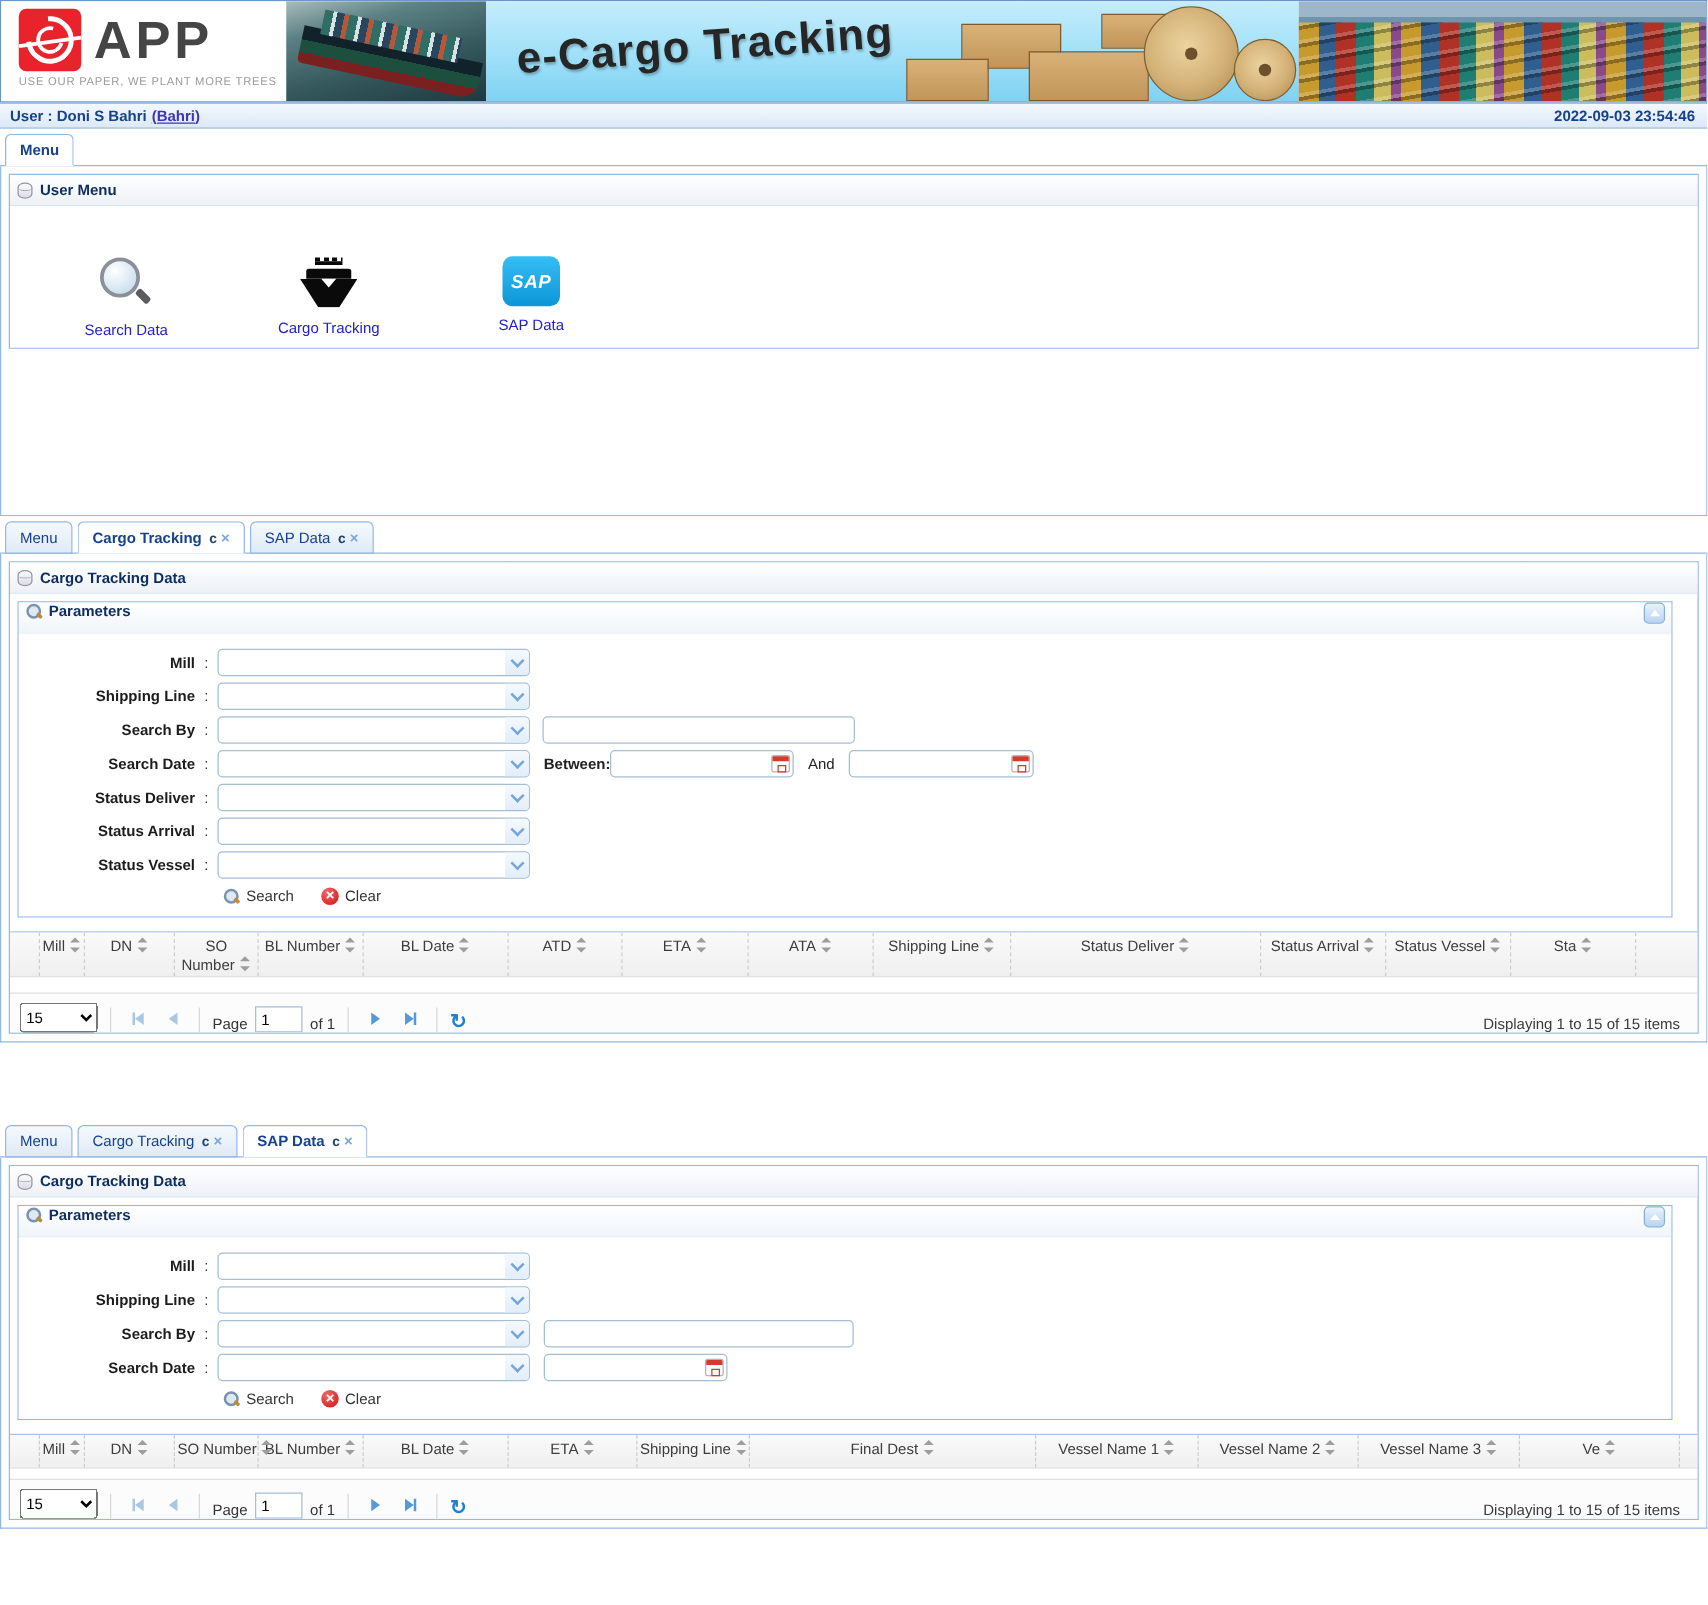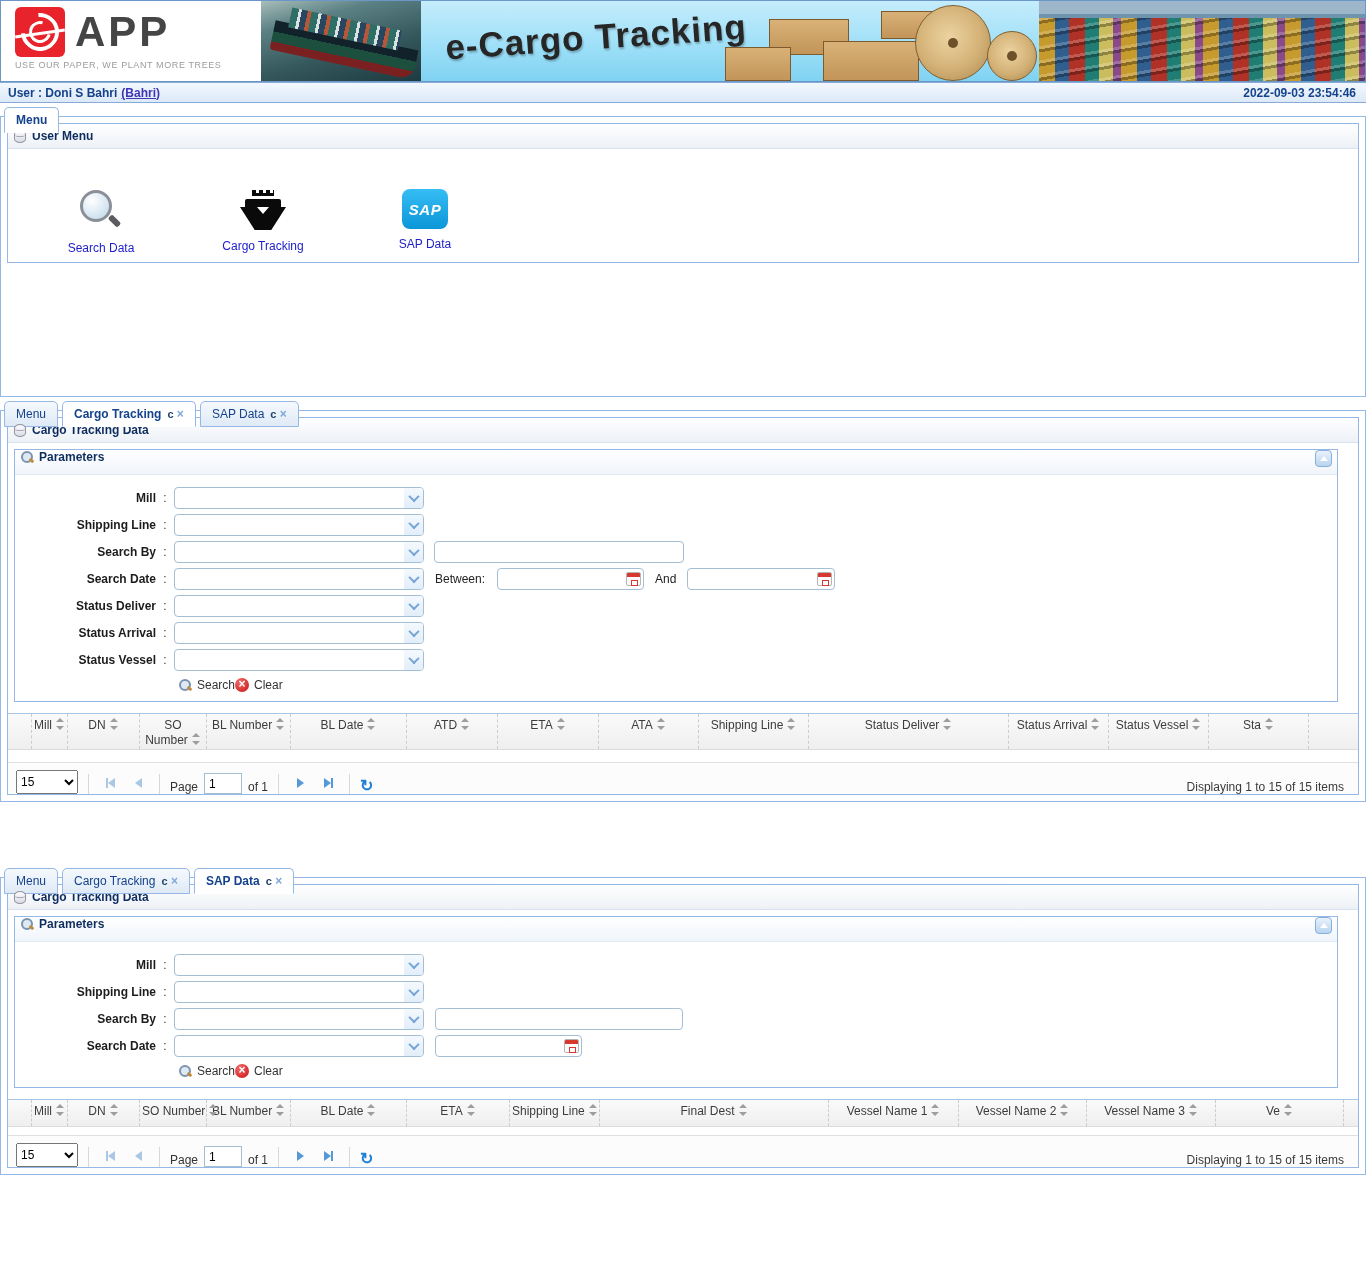--- a/index.html
+++ b/index.html
@@ -1,21 +1,21 @@
 <!DOCTYPE html>
 <html><head>
 <meta charset="utf-8">
 <style>
   * { margin:0; padding:0; box-sizing:border-box; }
   html,body { background:#fff; }
   body { width:1366px; height:1284px; font-family:"Liberation Sans", sans-serif; font-size:12px; color:#222; overflow:hidden; }
 
   
   .banner { height:82px; display:flex; border:1px solid #6b96c8; background:#fff; overflow:hidden; }
-  .logo-block { width:260px; background:#fff; padding:6px 0 0 14px; flex:none; }
+  .logo-block { width:228px; background:#fff; padding:6px 0 0 14px; flex:none; }
   .logo-row { display:flex; align-items:center; gap:10px; }
   .logo-mark { width:50px; height:50px; background:#e8232b; border-radius:6px; position:relative; overflow:hidden; flex:none; }
   .logo-mark .arc1 { position:absolute; inset:6px; border:4px solid #fff; border-radius:50%; border-left-color:transparent; transform:rotate(40deg); }
   .logo-mark .arc2 { position:absolute; inset:14px; border:3px solid #fff; border-radius:50%; border-right-color:transparent; transform:rotate(-30deg); }
   .logo-mark .split { position:absolute; left:0; right:0; top:50%; height:3px; background:#fff; transform:rotate(-8deg); }
   .logo-app { font-size:42px; font-weight:bold; color:#454545; letter-spacing:3px; line-height:46px; }
   .logo-tagline { font-size:9px; color:#9b9b9b; letter-spacing:.6px; margin-top:3px; white-space:nowrap; }
   .banner-art { flex:1; display:flex; position:relative; }
   .art-ship { width:160px; flex:none; position:relative; overflow:hidden;
     background:linear-gradient(165deg,#a8bdba 0%,#5c8184 25%,#35595d 60%,#1d3a40 100%); }
@@ -34,21 +34,21 @@
     background:repeating-linear-gradient(170deg,rgba(255,255,255,.20) 0 3px,rgba(0,0,0,.30) 3px 6px,transparent 6px 14px); }
 
   
   .user-bar { height:21px; display:flex; align-items:center; padding:0 10px 0 8px;
     background:linear-gradient(#f3f8fe,#dcE9f8); border-top:1px solid #86abd8; border-bottom:1px solid #86abd8;
     font-weight:bold; color:#15428b; }
   .user-bar a { color:#3d35b4; text-decoration:underline; cursor:pointer; margin-left:4px; font-weight:bold; }
   .user-bar .timestamp { margin-left:auto; }
 
   
-  .tab-strip { height:14px; padding:3px 0 0 4px; background:#fff; border-bottom:1px solid #95b8e7; position:relative; }
+  .tab-strip { height:30px; padding:3px 0 0 4px; background:#fff; border-bottom:1px solid #95b8e7; position:relative; }
   .tab { display:inline-flex; align-items:center; gap:6px; height:26px; padding:0 11px; margin-right:4px;
     border:1px solid #95b8e7; border-radius:5px 5px 0 0; background:linear-gradient(#f5f9fd,#dfeaf6);
     color:#15428b; cursor:pointer; position:relative; top:1px; }
   .tab.active { background:#fff; font-weight:bold; border-bottom-color:#fff; z-index:2; }
   .tab-refresh { font-weight:bold; color:#25456e; font-size:11px; line-height:10px; }
   .tab-close { color:#7fa7d8; font-weight:bold; font-size:12px; line-height:10px; }
   .tab-body { border:1px solid #95b8e7; border-top:none; background:#fff; padding:6px; }
 
   
   .panel { border:1px solid #95b8e7; background:#fff; }
@@ -81,21 +81,21 @@
   .combo { width:250px; height:22px; border:1px solid #a4bed4; border-radius:4px; background:#fff; display:flex; align-items:center; cursor:pointer; flex:none; }
   .combo-text { flex:1; padding-left:5px; color:#222; }
   .combo-arrow { width:19px; height:20px; border-radius:0 3px 3px 0; display:flex; align-items:center; justify-content:center; background:linear-gradient(#f4f9fd,#e2eefa); }
   .combo-arrow::before { content:""; width:6px; height:6px; border-right:2px solid #77a5d6; border-bottom:2px solid #77a5d6; transform:rotate(45deg) translate(-1px,-1px); }
   .tinput { height:22px; border:1px solid #a4bed4; border-radius:4px; padding:0 5px; font:12px "Liberation Sans",sans-serif; color:#222; }
   .dfield { position:relative; display:inline-flex; align-items:center; flex:none; }
   .dfield .tinput { width:100%; padding-right:20px; }
   .cal-icon { position:absolute; right:3px; width:15px; height:14px; background:#fdfdfd; border:1px solid #b5b5b5; border-radius:2px; cursor:pointer; }
   .cal-icon::before { content:""; position:absolute; left:0; right:0; top:0; height:4px; background:#d8392f; border-radius:1px 1px 0 0; }
   .cal-icon::after { content:""; position:absolute; left:4px; top:7px; width:5px; height:4px; border:1px solid #d8392f; }
-  .btn-row { display:flex; align-items:center; padding:5px 0 3px 163px; }
+  .btn-row { display:flex; align-items:center; gap:22px; padding:5px 0 3px 163px; }
   .btn-link { display:inline-flex; align-items:center; gap:5px; color:#333; cursor:pointer; }
   .ico-clear { width:14px; height:14px; border-radius:50%; background:radial-gradient(circle at 35% 30%,#f26a6a,#cc1111); flex:none; position:relative; }
   .ico-clear::before { content:"×"; position:absolute; left:0; top:-1px; width:14px; text-align:center; color:#fff; font-weight:bold; font-size:12px; line-height:15px; }
 
   
   .grid { border-top:1px solid #a8c6e5; overflow:hidden; }
   .gh { display:flex; background:linear-gradient(#fafafa,#efefef); border-bottom:1px solid #dcdcdc; }
   .gh-blank { flex:none; border-right:1px dashed #cccccc; }
   .th { flex:none; border-right:1px dashed #cccccc; text-align:center; color:#3c3c3c; padding:4px 2px 2px 2px; line-height:15px; cursor:pointer; }
   .sorts { display:inline-block; width:9px; height:12px; position:relative; margin-left:4px; vertical-align:-1px; }
@@ -286,21 +286,21 @@
               </span>
             <input class="tinput" style="width: 250px; margin-left: 10px;" value="">
           </div>
           <div class="frow">
             <span class="flabel">Search Date</span>
               <span class="colon"></span>
             <span class="combo">
                 <span class="combo-text"></span>
                 <span class="combo-arrow"></span>
               </span>
-            <span style="margin:0 12px 0 11px;">Between:</span>
+            <span style="margin:0 0 0 11px;font-weight:bold;">Between:</span>
             <span class="dfield" style="width:147px;">
               <input class="tinput" value="" style="">
               <span class="cal-icon"></span>
             </span>
             <span style="margin:0 11px;">And</span>
             <span class="dfield" style="width:148px;">
               <input class="tinput" value="" style="">
               <span class="cal-icon"></span>
             </span>
           </div>

